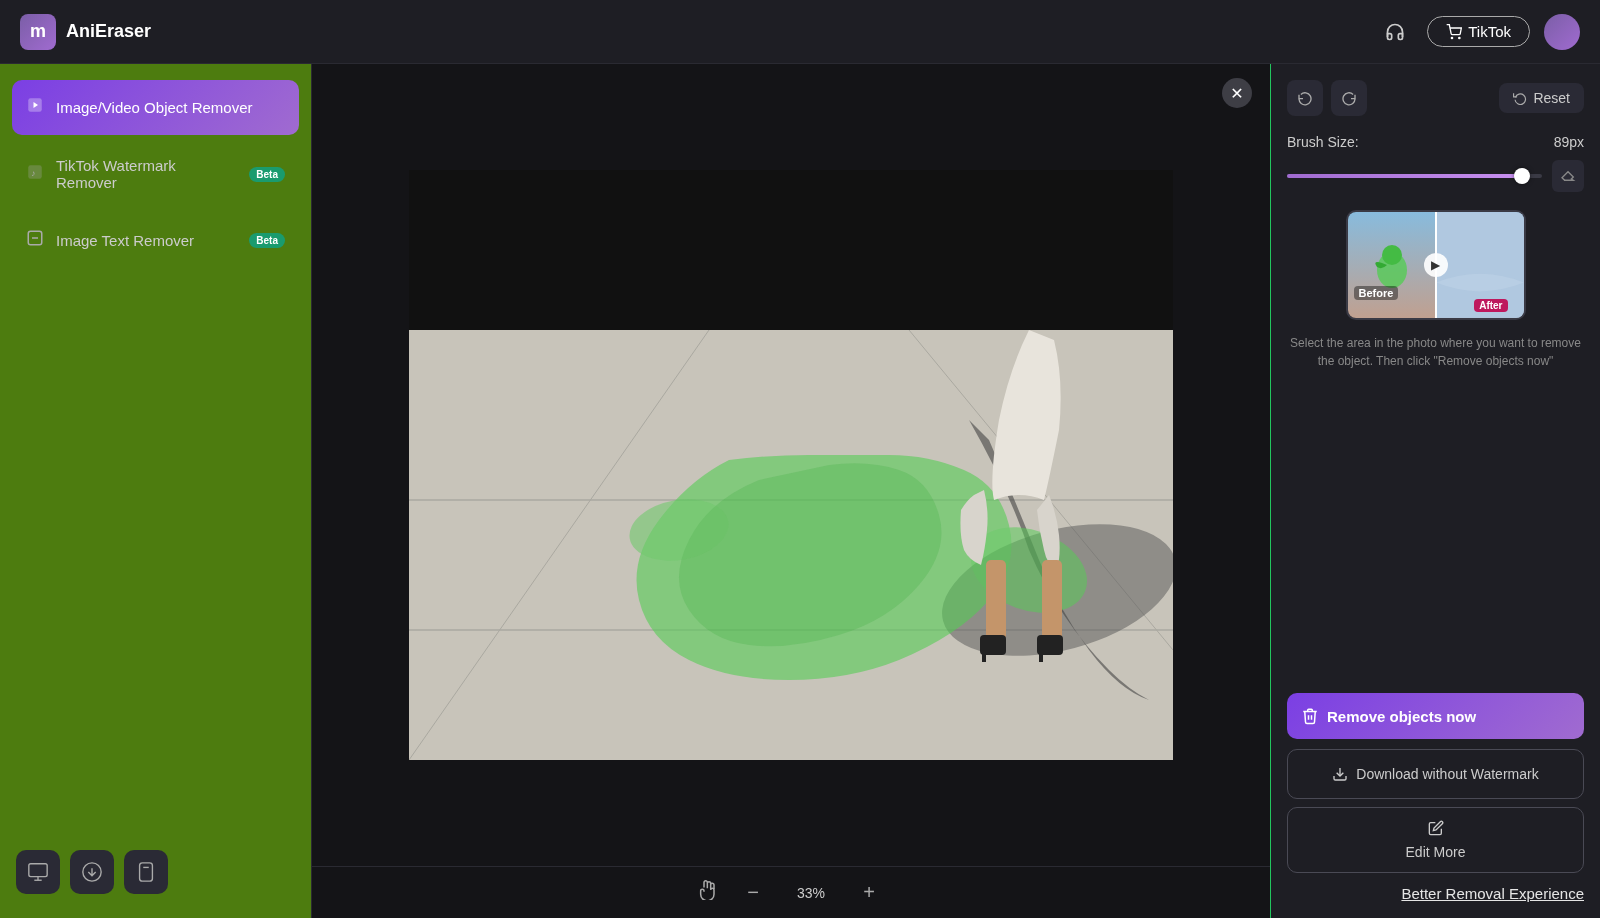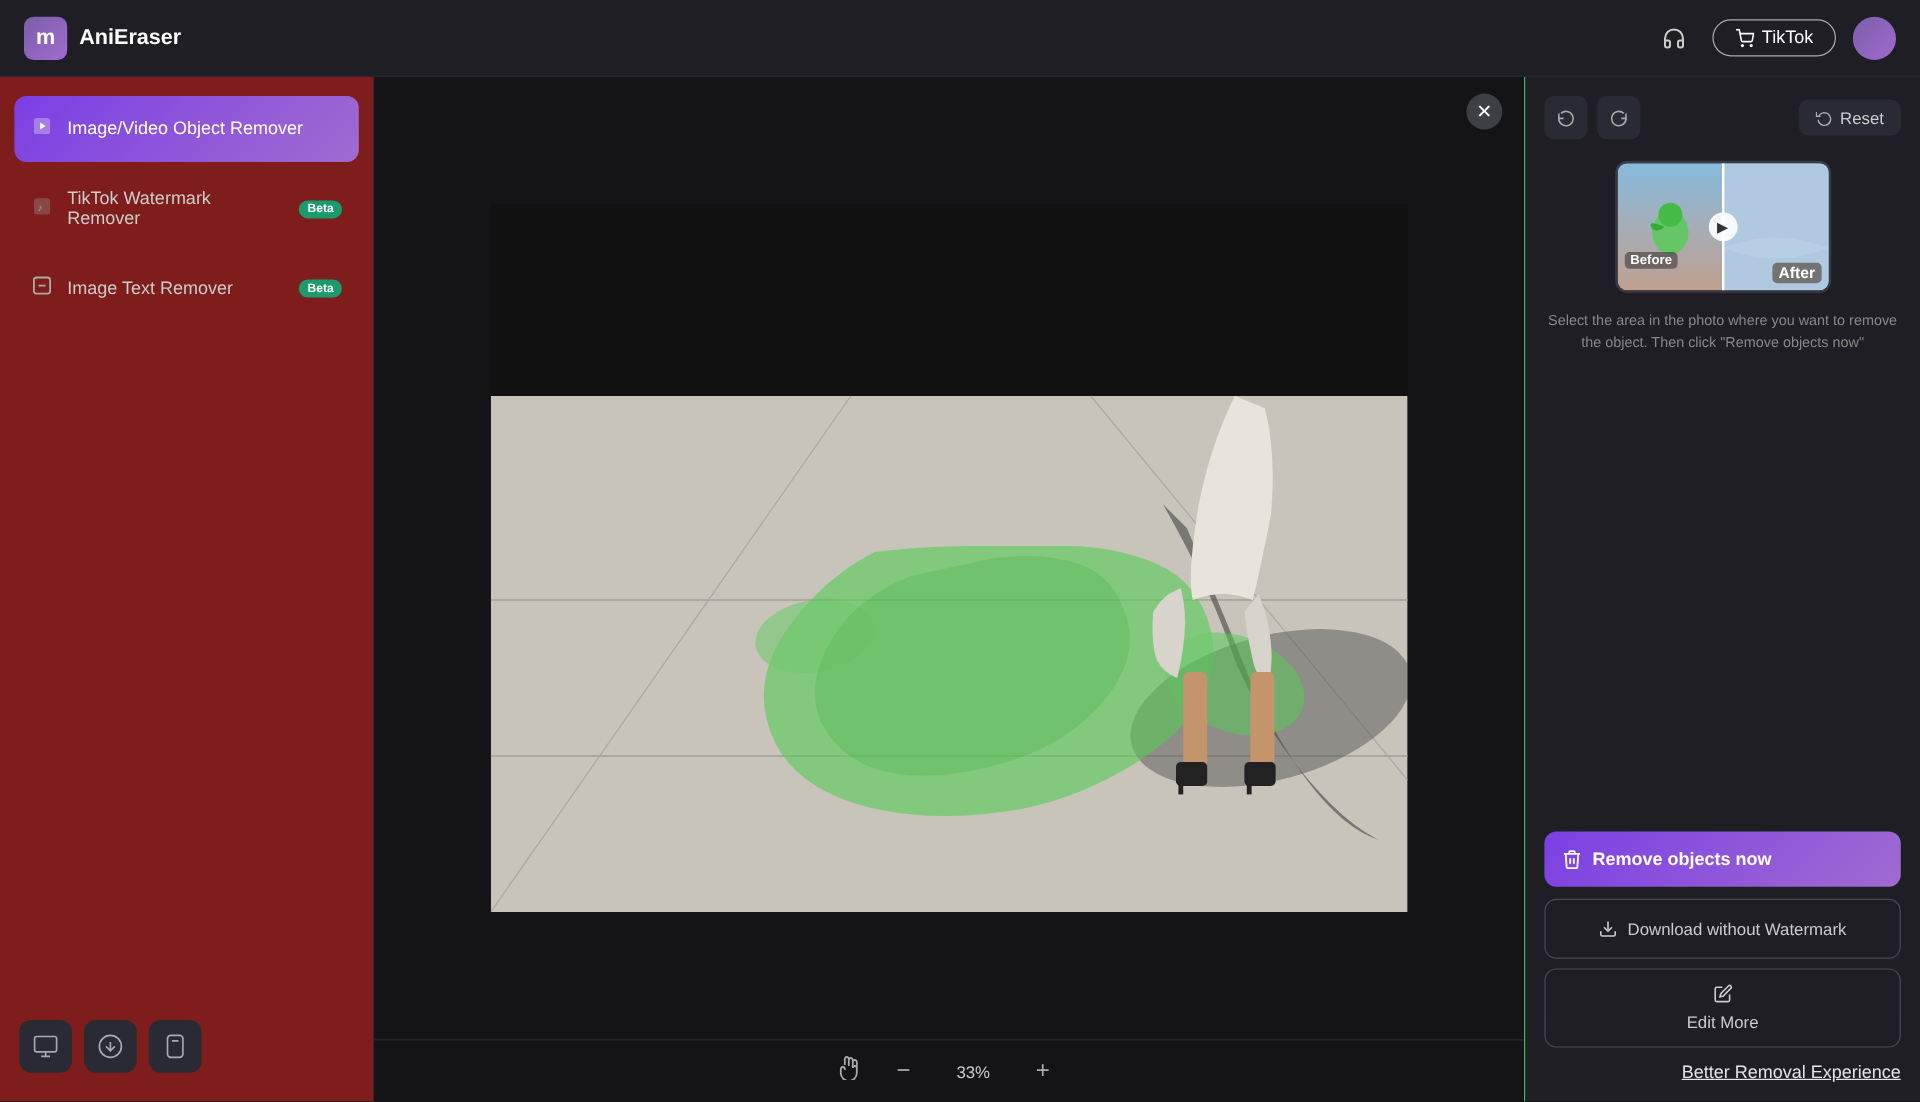--- a/index.html
+++ b/index.html
@@ -90,21 +90,21 @@
     
     .main {
       display: flex;
       flex: 1;
       overflow: hidden;
     }
 
     
     .sidebar {
       width: 312px;
-      background: #7f1d1d;
+      background: #4d7c0f;
       display: flex;
       flex-direction: column;
       padding: 16px 12px;
       gap: 6px;
       flex-shrink: 0;
       border-right: 1px solid #2a2a32;
     }
     .sidebar-item {
       display: flex;
       align-items: center;
@@ -384,25 +384,25 @@
       font-size: 11px;
       color: #fff;
       font-weight: 600;
       background: rgba(0,0,0,0.4);
       padding: 1px 5px;
       border-radius: 4px;
     }
     .preview-label-after {
       position: absolute;
       bottom: 6px;
-      right: 6px;
-      font-size: 13px;
+      right: 16px;
+      font-size: 10px;
       color: #fff;
       font-weight: 600;
-      background: #737373;
+      background: #be185d;
       padding: 1px 5px;
       border-radius: 4px;
     }
 
     .hint-text {
       font-size: 12px;
       color: #888;
       text-align: center;
       margin-bottom: 20px;
       line-height: 1.5;
@@ -636,20 +636,38 @@
       <div class="toolbar-spacer"></div>
       <button class="reset-btn">
         <svg width="14" height="14" viewBox="0 0 24 24" fill="none" stroke="#aaa" stroke-width="2">
           <path d="M1 4v6h6"></path>
             <path d="M3.51 15a9 9 0 1 0 .49-4.02"></path>
         </svg>
         <span>Reset</span>
       </button>
     </div>
 
+    <div class="brush-section">
+      <div class="brush-size-header">
+        <span class="brush-size-label">Brush Size:</span>
+        <span class="brush-size-value">89px</span>
+      </div>
+      <div style="position:relative; display:flex; align-items:center; gap:10px;">
+        <div class="brush-slider-track" style="flex:1; position:relative; height:4px;">
+          <div class="brush-slider-fill" style="width:92%;"></div>
+          <div class="brush-slider-thumb" style="right:8%;"></div>
+        </div>
+        <button class="eraser-btn">
+          <svg width="16" height="16" viewBox="0 0 24 24" fill="none" stroke="#888" stroke-width="2">
+            <path d="M20 20H7L3 16l9-9 8 8-3 3z"></path>
+              <line x1="6" y1="20" x2="20" y2="20"></line>
+          </svg>
+        </button>
+      </div>
+    </div>
 
     <div class="preview-section">
       <div class="preview-card">
 
         <div class="preview-before">
 
           <svg width="50" height="60" viewBox="0 0 50 60">
             <ellipse cx="25" cy="35" rx="15" ry="18" fill="#55cc55" opacity="0.8"></ellipse>
             <ellipse cx="25" cy="20" rx="10" ry="10" fill="#44bb44"></ellipse>
             <path d="M 15,28 Q 5,25 10,32 Q 15,35 20,30" fill="#33aa33"></path>

